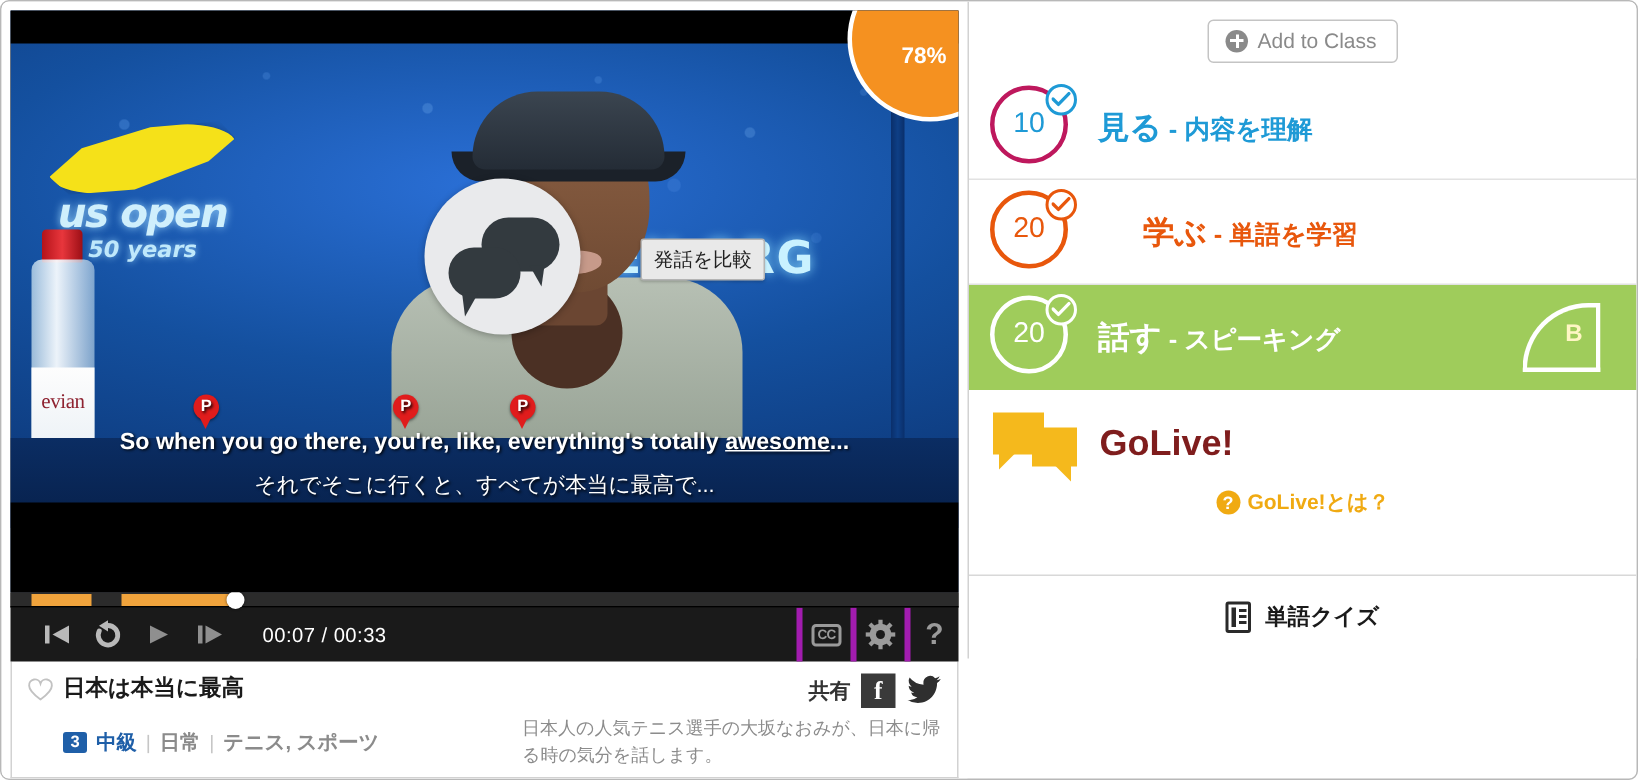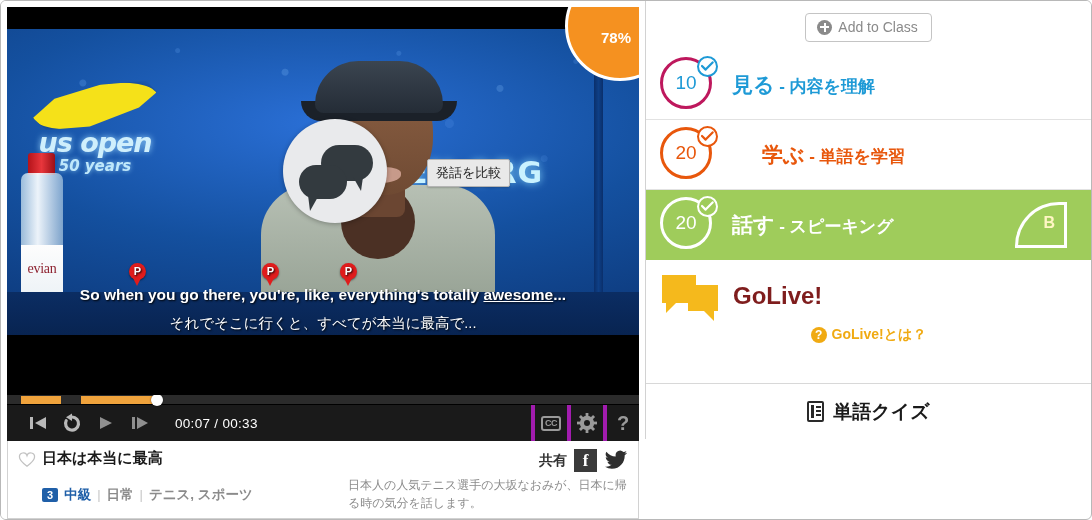--- a/index.html
+++ b/index.html
@@ -480,21 +480,21 @@
   }
 
   .bottom-bar {
     margin-top: auto;
     border-top: 1px solid #d8d8d8;
     display: flex; height: 56px;
   }
   .bb-item {
     flex: 1; display: flex; align-items: center; justify-content: center;
     gap: 9px; cursor: pointer;
-    font-size: 19px; font-weight: bold; color: #1a1a1a;
+    font-size: 15px; font-weight: bold; color: #1a1a1a;
     font-family: "Liberation Sans", sans-serif;
   }
   .bb-item + .bb-item { border-left: 1px solid #d8d8d8; }
   .bb-pad {
     width: 17px; height: 21px; border: 2px solid #2a2a2a;
     border-radius: 2px; position: relative; flex: none;
   }
   .bb-pad::before {
     content:""; position: absolute; left: 2px; top: 2px;
     width: 3px; height: 13px; background: #2a2a2a;

